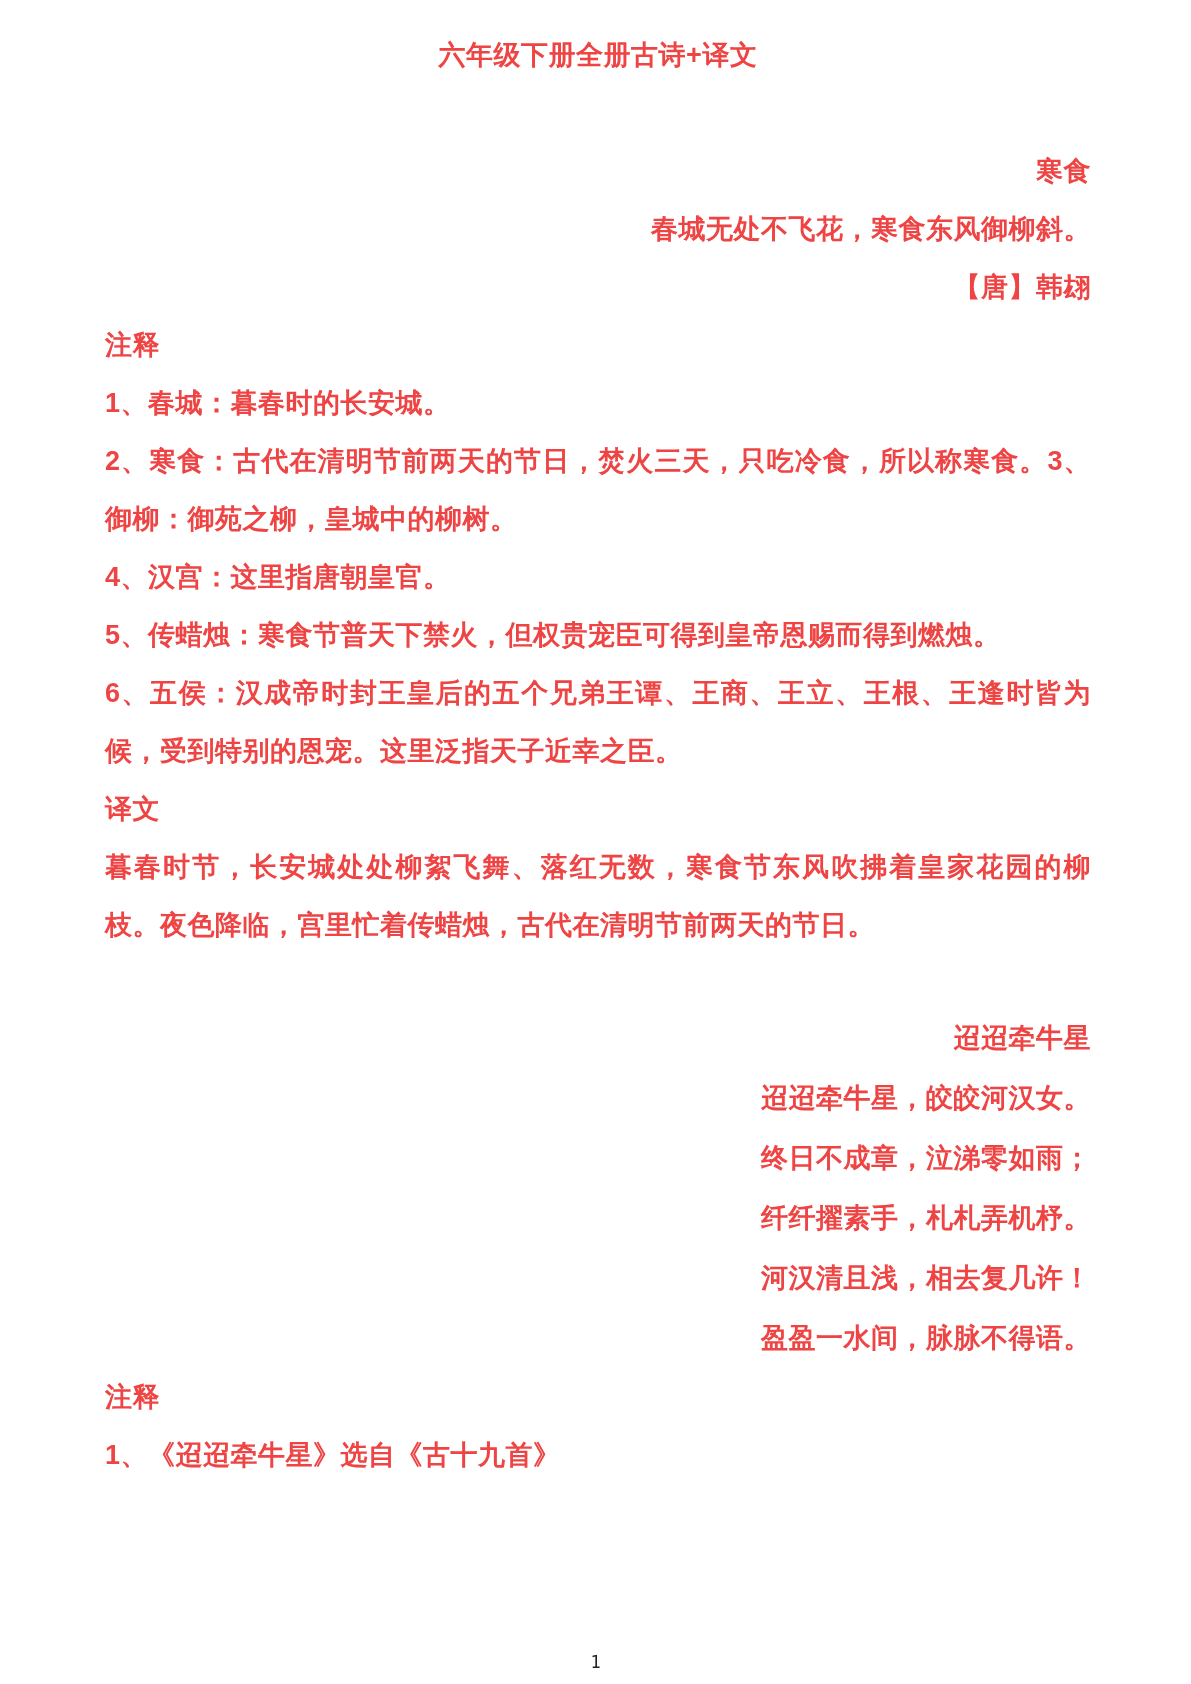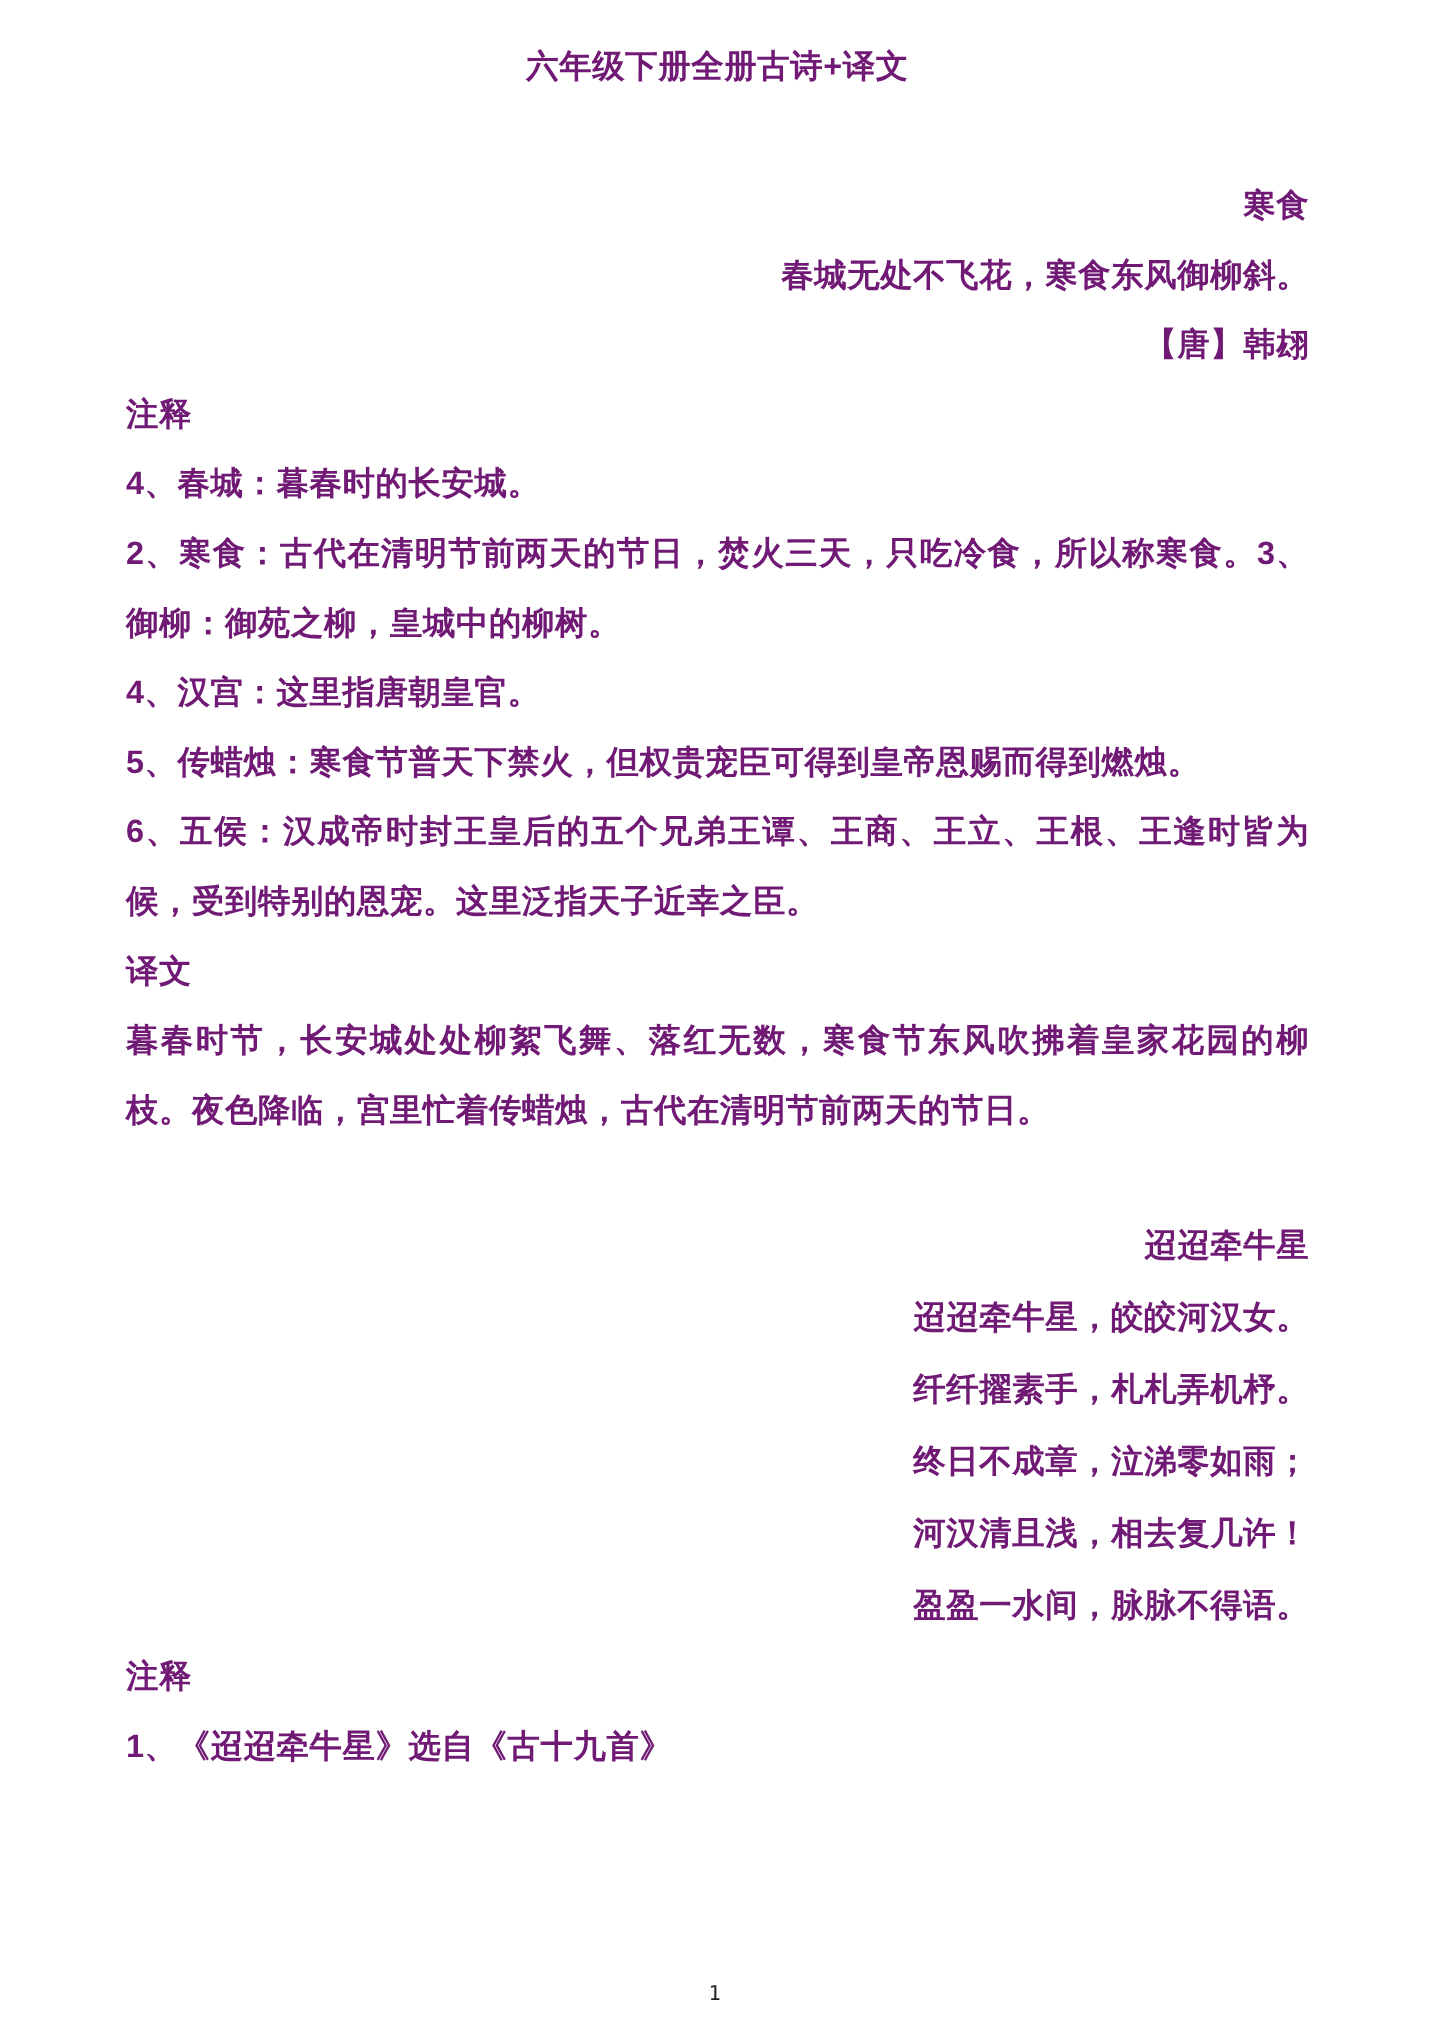--- a/index.html
+++ b/index.html
@@ -16,21 +16,21 @@
     overflow: hidden;
   }
   .page {
     padding: 26px 100px 0 105px;
   }
   .page h1, .page h2, .page h3, .page p {
     margin: 0;
     font-size: 27px;
     font-weight: 700;
     line-height: 58px;
-    color: #701a75;
+    color: #ef4444;
     letter-spacing: 0.5px;
   }
   .doc-title {
     text-align: center;
   }
   .center {
     text-align: right;
   }
   .just {
     text-align: justify;
@@ -63,35 +63,35 @@
 <div class="page">
 
   <h1 class="doc-title">六年级下册全册古诗+译文</h1>
 
   <section class="poem1">
     <h2 class="center gap-top">寒食</h2>
     <p class="center">春城无处不飞花，寒食东风御柳斜。</p>
     <p class="center">【唐】韩翃</p>
 
     <h3>注释</h3>
-    <p class="just">4、春城：暮春时的长安城。</p>
+    <p class="just">1、春城：暮春时的长安城。</p>
     <p class="just">2、寒食：古代在清明节前两天的节日，焚火三天，只吃冷食，所以称寒食。3、御柳：御苑之柳，皇城中的柳树。</p>
     <p class="just">4、汉宫：这里指唐朝皇官。</p>
     <p class="just">5、传蜡烛：寒食节普天下禁火，但权贵宠臣可得到皇帝恩赐而得到燃烛。</p>
     <p class="just">6、五侯：汉成帝时封王皇后的五个兄弟王谭、王商、王立、王根、王逢时皆为候，受到特别的恩宠。这里泛指天子近幸之臣。</p>
 
     <h3>译文</h3>
     <p class="just">暮春时节，长安城处处柳絮飞舞、落红无数，寒食节东风吹拂着皇家花园的柳枝。夜色降临，宫里忙着传蜡烛，古代在清明节前两天的节日。</p>
   </section>
 
   <section class="poem2">
     <h2 class="center poem2-title">迢迢牵牛星</h2>
     <p class="center">迢迢牵牛星，皎皎河汉女。</p>
+    <p class="center">终日不成章，泣涕零如雨；</p>
     <p class="center">纤纤擢素手，札札弄机杼。</p>
-    <p class="center">终日不成章，泣涕零如雨；</p>
     <p class="center">河汉清且浅，相去复几许！</p>
     <p class="center">盈盈一水间，脉脉不得语。</p>
 
     <h3>注释</h3>
     <p class="just">1、《迢迢牵牛星》选自《古十九首》</p>
   </section>
 
 </div>
 
 <div class="page-footer">1</div>

